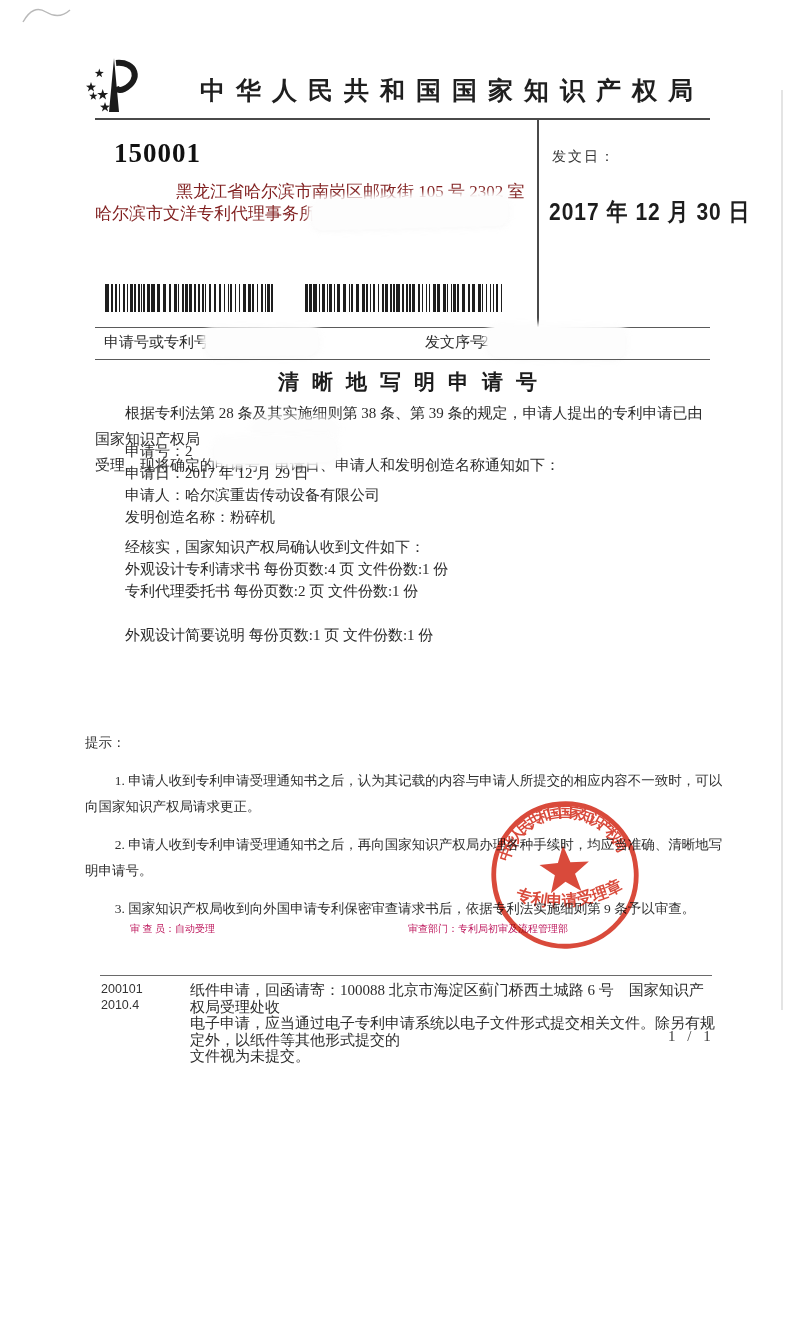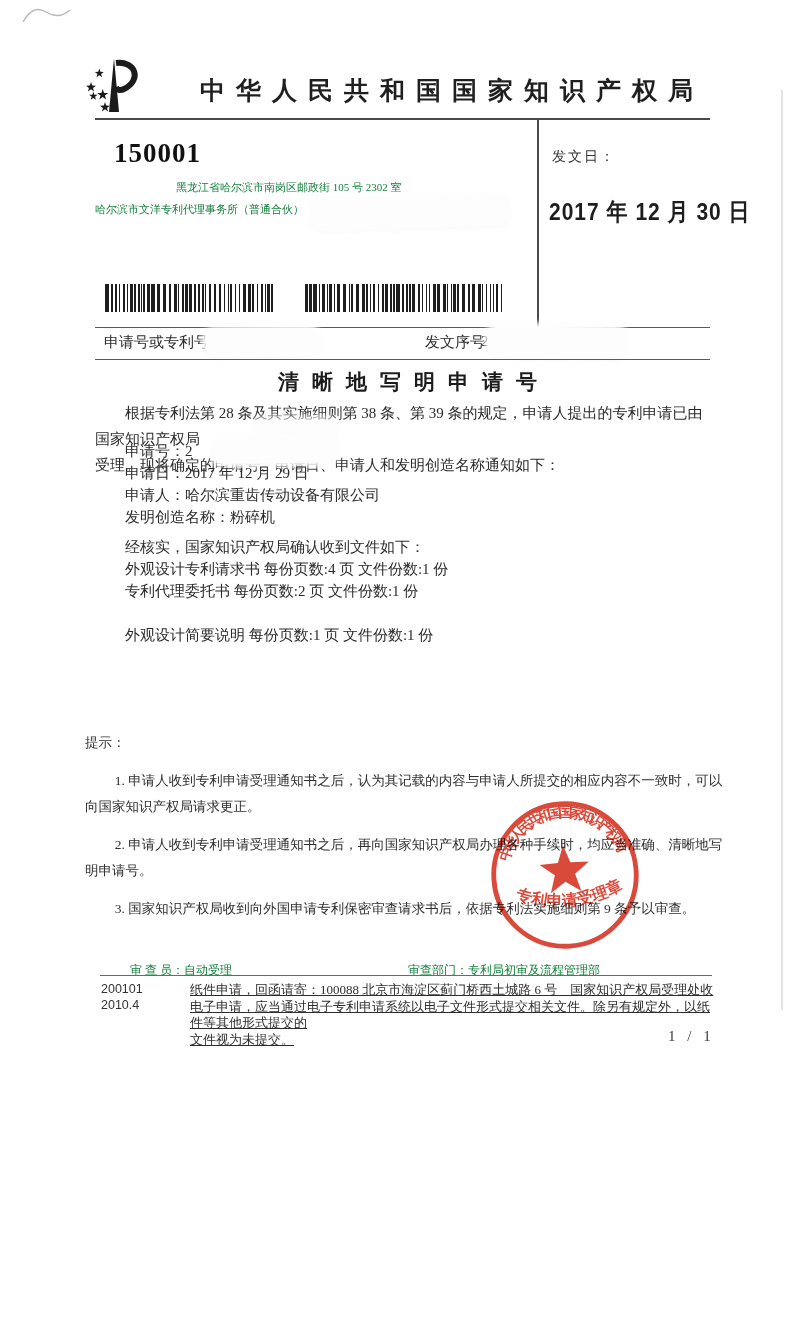--- a/index.html
+++ b/index.html
@@ -10,38 +10,38 @@
     color:#262626;
   }
   .abs{position:absolute;}
   
   .agency-title{font-size:25px;font-weight:bold;letter-spacing:11px;color:#1f1f1f;white-space:nowrap;}
   .hline{position:absolute;background:#4a4a4a;height:2px;}
   .vline{position:absolute;background:#4a4a4a;width:2px;}
   .thinline{position:absolute;background:#6a6a6a;height:1px;}
   
   .code150001{font-size:27px;font-weight:bold;letter-spacing:1px;color:#111;}
-  .addr{font-size:11px;color:#15803d;white-space:nowrap;}
+  .addr{font-size:17px;color:#7f1d1d;white-space:nowrap;}
   .datelabel{font-size:14px;color:#333;letter-spacing:2px;}
   .dateval{font-family:"Liberation Sans","DejaVu Sans",sans-serif;font-size:21px;font-weight:600;color:#1d1d1d;letter-spacing:1px;white-space:nowrap;transform:scaleY(1.15);}
   
   .barcode{position:absolute;height:28px;overflow:hidden;}
   .barcode svg{display:block;}
   
   .reftext{font-size:15px;color:#2b2b2b;white-space:nowrap;}
   
   .doc-title{font-size:21px;font-weight:bold;letter-spacing:13px;color:#1c1c1c;white-space:nowrap;}
   .bodytext{font-size:15px;line-height:26px;color:#2b2b2b;}
   .fieldline{font-size:15px;line-height:22px;color:#2b2b2b;white-space:nowrap;}
   .tips{font-size:13.5px;line-height:26px;color:#2e2e2e;}
   .tips p{margin:12px;text-indent:2.2em;}
   .tips .tips-head{text-indent:0;}
-  .signrow{font-size:12px;color:#15803d;white-space:nowrap;margin-top:40px;}
-  
-  .footnote{font-size:13px;line-height:16.5px;color:#2e2e2e;text-decoration:underline;}
+  .signrow{font-size:10px;color:#be185d;white-space:nowrap;}
+  
+  .footnote{font-size:15px;line-height:16.5px;color:#2e2e2e;}
   .footcode{font-family:"Liberation Sans","DejaVu Sans",sans-serif;font-size:12.5px;color:#333;}
   .pagenum{font-size:15px;color:#3c3c3c;letter-spacing:4px;}
   
   .smudge{
     position:absolute;background:#fdfdfd;border-radius:10px;
     box-shadow:0 0 5px 4px rgba(253,253,253,.95), 0 1px 3px rgba(150,150,150,.25);
   }
   
   .seal{position:absolute;mix-blend-mode:multiply;opacity:.92;}
   .scan-edge{position:absolute;background:#e4e4e4;width:2px;}

